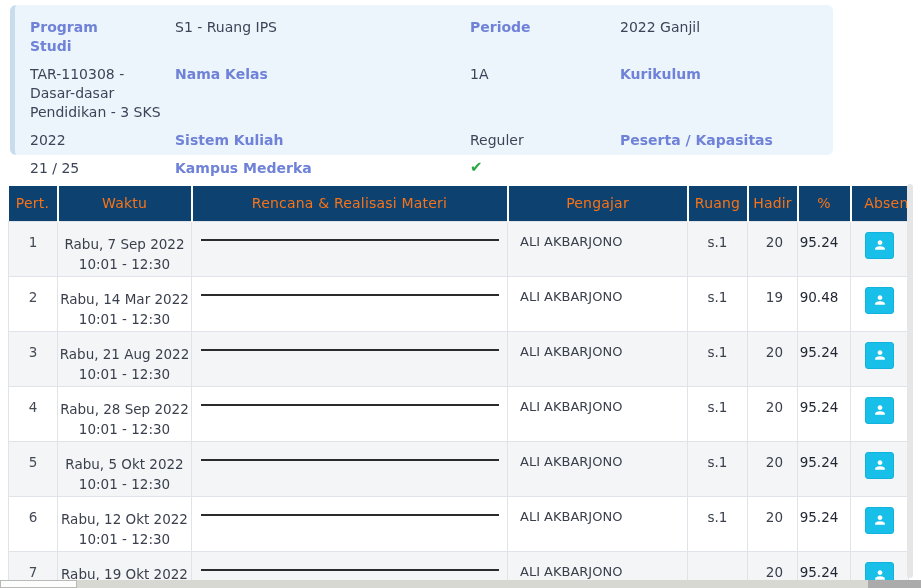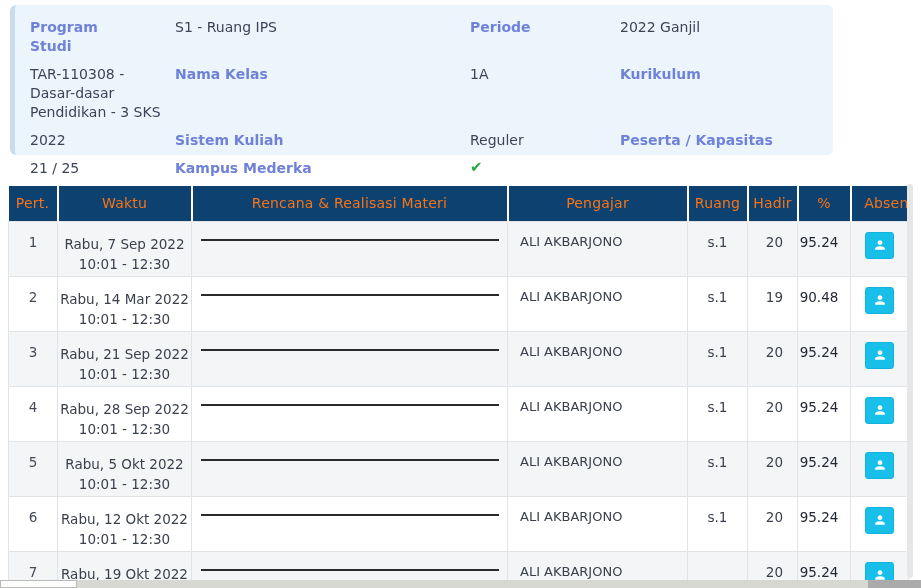--- a/index.html
+++ b/index.html
@@ -227,21 +227,21 @@
             <path d="M12 12c2.3 0 4.1-1.8 4.1-4.1S14.3 3.8 12 3.8 7.9 5.6 7.9 7.9 9.7 12 12 12zm0 2.1c-2.8 0-8.3 1.4-8.3 4.1v2h16.6v-2c0-2.7-5.5-4.1-8.3-4.1z"></path>
           </svg>
         </span>
       </button>
     </td>
   </tr>
 
   <tr>
     <td class="c-pert">3</td>
     <td class="c-waktu">
-      <div>Rabu, 21 Sep 2022</div>
+      <div>Rabu, 21 Aug 2022</div>
       <div>10:01 - 12:30</div>
     </td>
     <td class="c-materi">
       <div class="materi-line"></div>
     </td>
     <td class="c-pengajar">ALI AKBARJONO</td>
     <td class="c-ruang">s.1</td>
     <td class="c-hadir">20</td>
     <td class="c-pct">95.24</td>
     <td class="c-absen">

